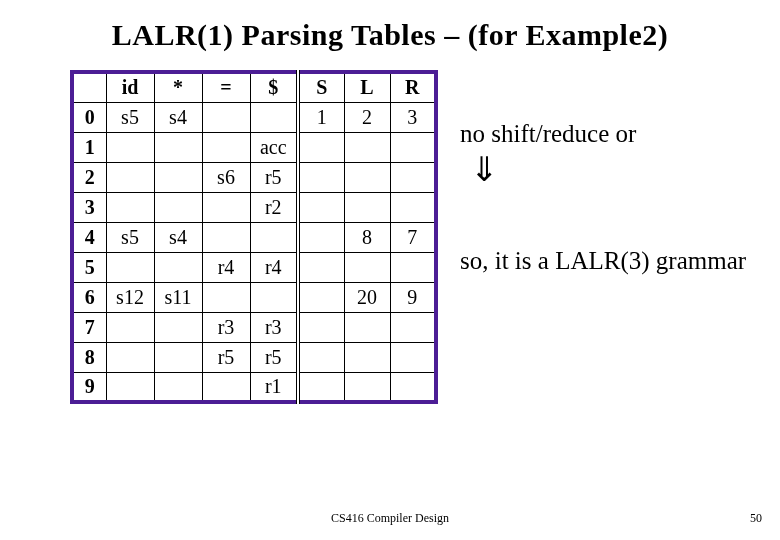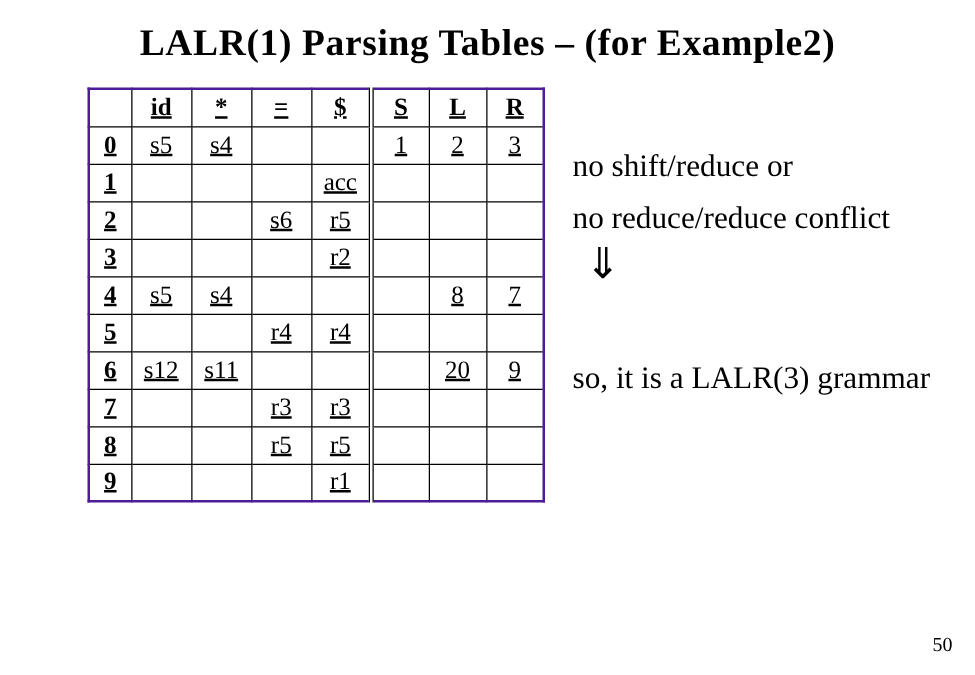--- a/index.html
+++ b/index.html
@@ -8,26 +8,26 @@
   .content{display:flex;align-items:flex-start;margin-top:18px;padding-left:70px;}
   table{border-collapse:collapse;}
   th,td{font-family:"Times New Roman",Times,serif;font-size:20px;font-weight:normal;text-align:center;height:30px;box-sizing:border-box;border:1px solid #000;}
   th{font-weight:bold;}
   .state{font-weight:bold;width:34px;}
   .act{width:48px;}
   .goto{width:46px;}
   
   td.sep-left,th.sep-left{border-left:4px double #000;}
   
-  table{border:2px solid #4c1d95;text-decoration:underline;}
+  table{border:4px solid #4c1d95;}
   .notes{margin-left:22px;font-size:25px;line-height:1.25;}
-  .notes .line{white-space:nowrap;margin-top:10px;}
+  .notes .line{white-space:nowrap;}
   .arrow{font-size:34px;line-height:1;margin:4px 0 4px 10px;}
   .footer-center{position:absolute;bottom:14px;left:0;right:0;text-align:center;font-size:12px;}
-  .footer-right{position:absolute;bottom:14px;right:18px;font-size:16px;}
+  .footer-right{position:absolute;bottom:14px;right:18px;font-size:12px;}
   .note5{margin-top:48px;}
   .note9{margin-top:58px;}
 </style>
 </head>
 <body>
 
 <div class="page">
   <div class="title">LALR(1) Parsing Tables – (for Example2)</div>
 
   <div class="content">
@@ -142,23 +142,23 @@
             <td class="goto sep-left"></td>
             <td class="goto"></td>
             <td class="goto"></td>
           </tr>
     </tbody>
       </table>
 
     <div class="notes">
       <div class="note5">
         <div class="line">no shift/reduce or</div>
-        <div class="line">no reduce/reduce conflict</div>
       </div>
       <div class="arrow">⇓</div>
       <div class="note9">
         <div class="line">so, it is a LALR(3) grammar</div>
       </div>
     </div>
   </div>
 
+  <div class="footer-center">CS416 Compiler Design</div>
   <div class="footer-right">50</div>
 </div>
 
 </body></html>

